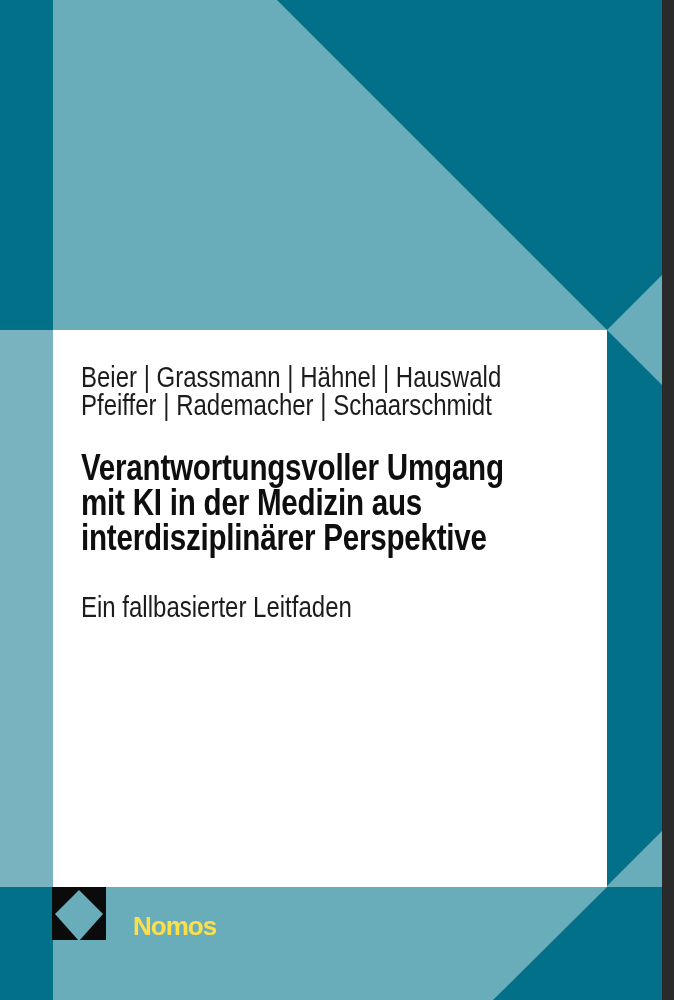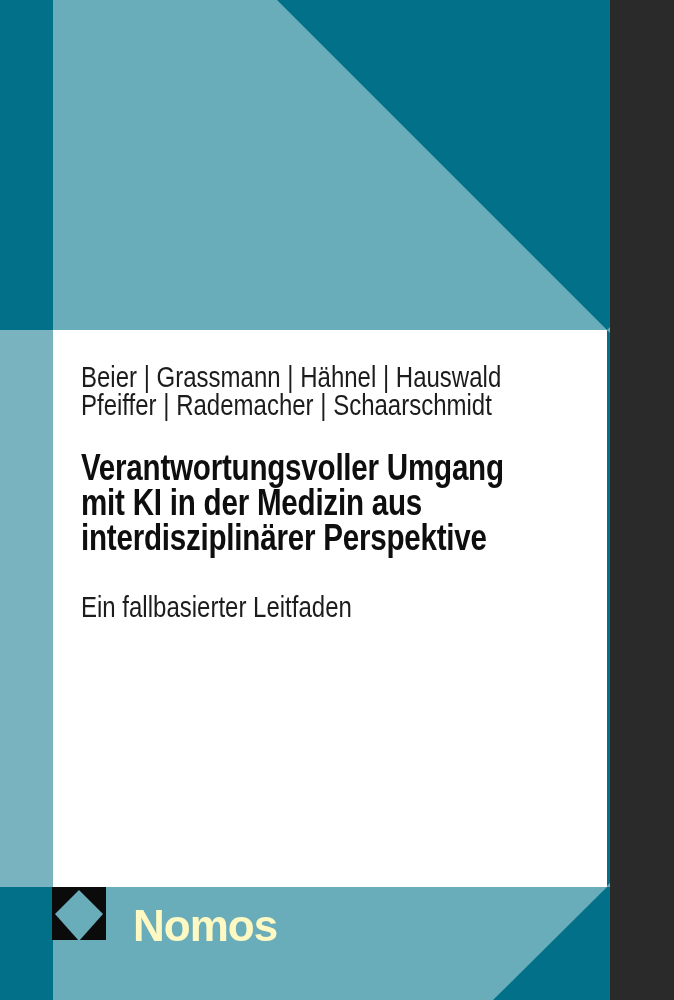--- a/index.html
+++ b/index.html
@@ -1,18 +1,18 @@
 <!DOCTYPE html>
 <html><head>
 <meta charset="utf-8">
 <style>
   html,body{margin:0;padding:0;background:#2a2a2a;}
   .cover{
     position:relative;
-    width:610px;height:1000px;
+    width:662px;height:1000px;
     overflow:hidden;
     font-family:"Liberation Sans", sans-serif;
     background:#027089;
   }
   .bg{position:absolute;left:0;top:0;width:674px;height:1000px;display:block;}
   .textblock{
     position:absolute;
     left:81px;
     transform:scaleX(0.80);
     transform-origin:0 0;
@@ -38,25 +38,25 @@
     font-size:30px;
     line-height:30px;
     font-weight:400;
     color:#1c1c1c;
   }
   .logo-svg{position:absolute;left:52px;top:887px;width:54px;height:54px;display:block;overflow:visible;}
   .wordmark{
     position:absolute;
     left:133px;
     top:907px;
-    font-size:44px;
+    font-size:26px;
     line-height:38px;
     font-weight:700;
     letter-spacing:-1px;
-    color:#fef9c3;
+    color:#fde047;
     white-space:nowrap;
   }
 </style>
 </head>
 <body>
 
 <div class="cover">
 
   <svg class="bg" viewBox="0 0 674 1000" aria-hidden="true">
     <rect x="0" y="0" width="674" height="1000" fill="#027089"></rect>

